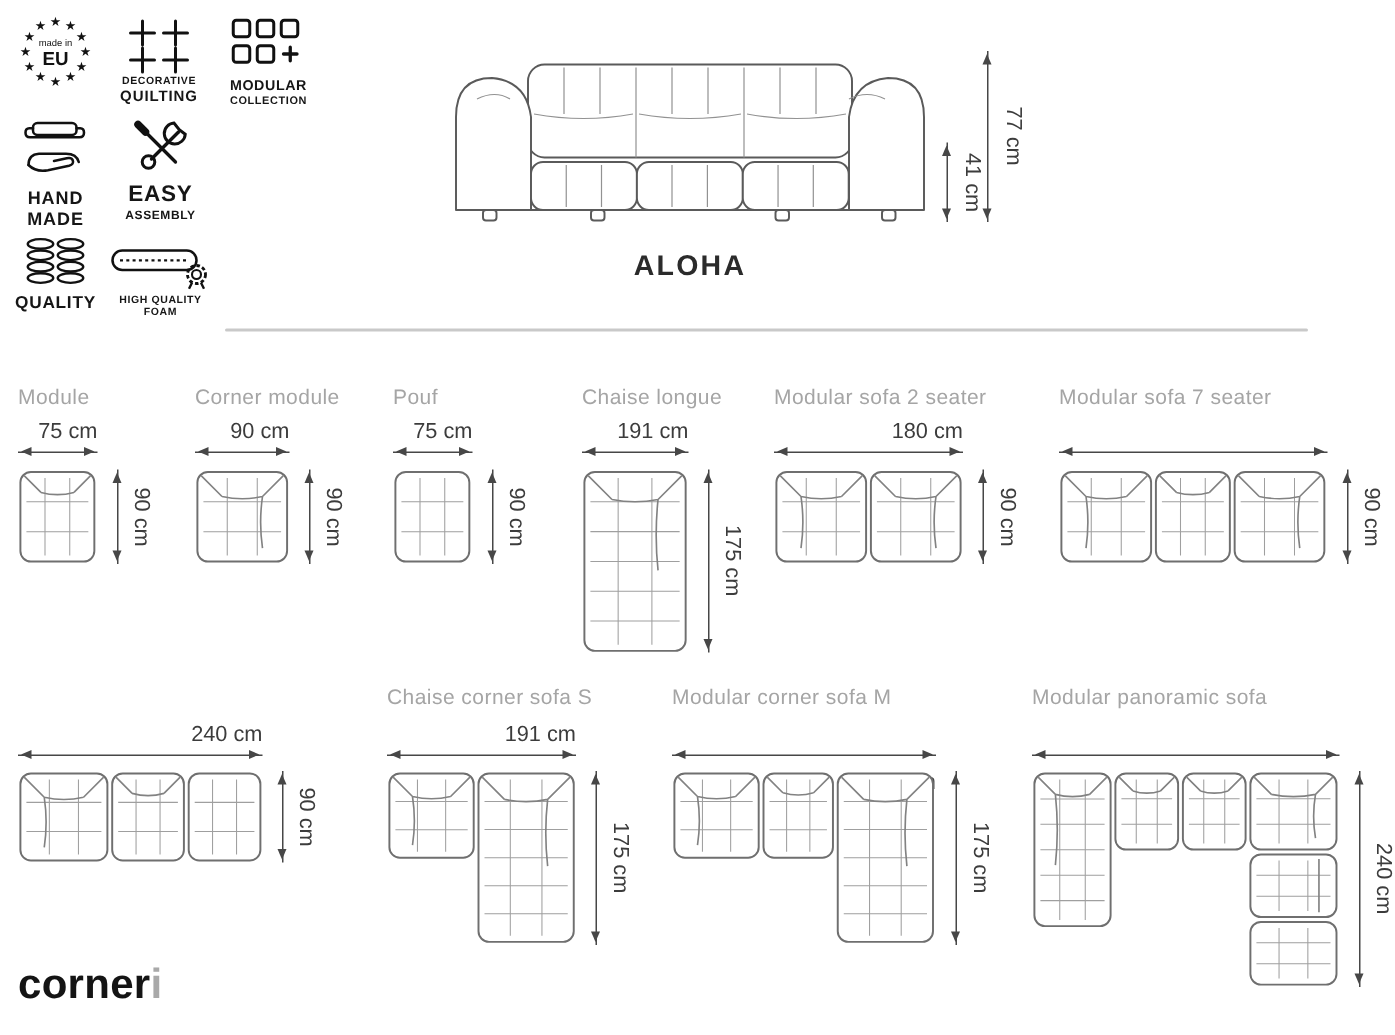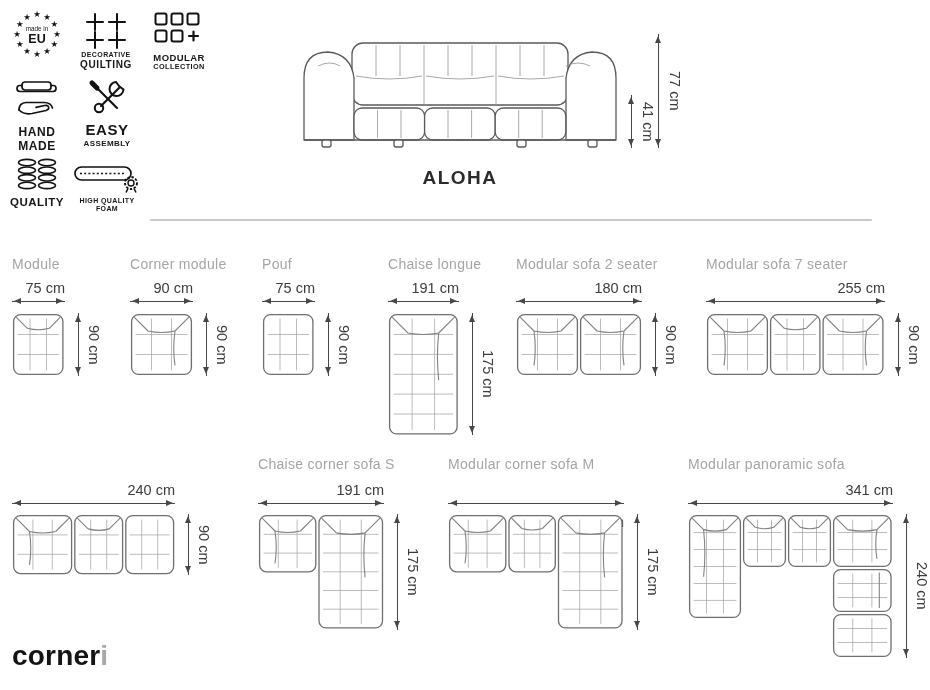--- a/index.html
+++ b/index.html
@@ -244,21 +244,20 @@
           <path d="M18.0,18.0 Q31.5,21.0 45.0,18.0M4.1,4.1 L18.0,18.0M58.9,4.1 L45.0,18.0M18.0,18.0 Q20.5,35.2 18.0,52.4" stroke="#828282" stroke-width="1.1" fill="none"></path>
           <rect x="64.6" y="1.6" width="59.8" height="59.8" rx="7" fill="#fff" stroke="#6f6f6f" stroke-width="1.3"></rect>
           <path d="M84.5,5.6L84.5,57.4M104.5,5.6L104.5,57.4M68.6,21.5L120.4,21.5M68.6,41.5L120.4,41.5" stroke="#9f9f9f" stroke-width="0.7" fill="none"></path>
           <path d="M81.0,18.0 Q94.5,21.0 108.0,18.0M67.1,4.1 L81.0,18.0M121.9,4.1 L108.0,18.0M108.0,18.0 Q105.5,35.2 108.0,52.4" stroke="#828282" stroke-width="1.1" fill="none"></path>
         </svg></div>
       <div class="varrow" style="left: 139px; top: 57px; height: 63px;"></div>
       <div class="vtext" style="left: 145px; top: 57px; height: 63px;">90 cm</div>
     </div>
     <div class="abs" style="left: 706px; top: 256px; width: 223px; height: 124px;">
       <div class="dlabel">Modular sofa 7 seater</div>
-      <div class="dwidth" style="left: 0px; top: 24px; width: 179px;">255 cm</div>
       <div class="harrow" style="left: 0px; top: 45px; width: 179px;"></div>
       <div class="abs" style="left: 0px; top: 57px;"><svg width="181" height="65" viewBox="0 0 181 65">
           <rect x="1.6" y="1.6" width="59.8" height="59.8" rx="7" fill="#fff" stroke="#6f6f6f" stroke-width="1.3"></rect>
           <path d="M21.5,5.6L21.5,57.4M41.5,5.6L41.5,57.4M5.6,21.5L57.4,21.5M5.6,41.5L57.4,41.5" stroke="#9f9f9f" stroke-width="0.7" fill="none"></path>
           <path d="M18.0,18.0 Q31.5,21.0 45.0,18.0M4.1,4.1 L18.0,18.0M58.9,4.1 L45.0,18.0M18.0,18.0 Q20.5,35.2 18.0,52.4" stroke="#828282" stroke-width="1.1" fill="none"></path>
           <rect x="64.6" y="1.6" width="49.3" height="59.8" rx="7" fill="#fff" stroke="#6f6f6f" stroke-width="1.3"></rect>
           <path d="M81.0,5.6L81.0,57.4M97.5,5.6L97.5,57.4M68.6,21.5L109.9,21.5M68.6,41.5L109.9,41.5" stroke="#9f9f9f" stroke-width="0.7" fill="none"></path>
           <path d="M78.3,15.3 Q89.3,18.3 100.3,15.3M67.1,4.1 L78.3,15.3M111.4,4.1 L100.3,15.3" stroke="#828282" stroke-width="1.1" fill="none"></path>
           <rect x="117.1" y="1.6" width="59.8" height="59.8" rx="7" fill="#fff" stroke="#6f6f6f" stroke-width="1.3"></rect>
           <path d="M137.0,5.6L137.0,57.4M157.0,5.6L157.0,57.4M121.1,21.5L172.9,21.5M121.1,41.5L172.9,41.5" stroke="#9f9f9f" stroke-width="0.7" fill="none"></path>
@@ -311,21 +310,20 @@
           <path d="M73.9,14.5 Q84.2,17.5 94.4,14.5M63.5,4.1 L73.9,14.5M104.8,4.1 L94.4,14.5" stroke="#828282" stroke-width="1.1" fill="none"></path>
           <rect x="110.5" y="1.6" width="63.5" height="112.3" rx="7" fill="#fff" stroke="#6f6f6f" stroke-width="1.3"></rect>
           <path d="M131.7,5.6L131.7,109.9M152.8,5.6L152.8,109.9M114.5,20.3L170.0,20.3M114.5,39.0L170.0,39.0M114.5,57.8L170.0,57.8M114.5,76.5L170.0,76.5M114.5,95.2L170.0,95.2" stroke="#9f9f9f" stroke-width="0.7" fill="none"></path>
           <path d="M127.8,18.9 Q142.2,21.9 156.6,18.9M113.0,4.1 L127.8,18.9M171.5,4.1 L156.6,18.9M156.6,18.9 Q154.1,41.1 156.6,63.4" stroke="#828282" stroke-width="1.1" fill="none"></path>
         </svg></div>
       <div class="varrow" style="left: 189px; top: 58px; height: 116px;"></div>
       <div class="vtext" style="left: 195px; top: 58px; height: 116px;">175 cm</div>
     </div>
     <div class="abs" style="left: 688px; top: 456px; width: 249px; height: 206px;">
       <div class="dlabel">Modular panoramic sofa</div>
-      <div class="dwidth" style="left: 0px; top: 26px; width: 205px;">341 cm</div>
       <div class="harrow" style="left: 0px; top: 47px; width: 205px;"></div>
       <div class="abs" style="left: 0px; top: 58px;"><svg width="207" height="146" viewBox="0 0 207 146">
           <rect x="1.6" y="1.6" width="50.8" height="101.8" rx="7" fill="#fff" stroke="#6f6f6f" stroke-width="1.3"></rect>
           <path d="M18.5,5.6L18.5,99.4M35.5,5.6L35.5,99.4M5.6,18.6L48.4,18.6M5.6,35.5L48.4,35.5M5.6,52.5L48.4,52.5M5.6,69.5L48.4,69.5M5.6,86.4L48.4,86.4" stroke="#9f9f9f" stroke-width="0.7" fill="none"></path>
           <path d="M15.6,15.6 Q27.0,18.6 38.4,15.6M4.1,4.1 L15.6,15.6M49.9,4.1 L38.4,15.6M15.6,15.6 Q18.1,39.2 15.6,62.7" stroke="#828282" stroke-width="1.1" fill="none"></path>
           <rect x="55.6" y="1.6" width="41.8" height="50.8" rx="7" fill="#fff" stroke="#6f6f6f" stroke-width="1.3"></rect>
           <path d="M69.5,5.6L69.5,48.4M83.5,5.6L83.5,48.4M59.6,18.5L93.4,18.5M59.6,35.5L93.4,35.5" stroke="#9f9f9f" stroke-width="0.7" fill="none"></path>
           <path d="M67.3,13.3 Q76.5,16.3 85.7,13.3M58.1,4.1 L67.3,13.3M94.9,4.1 L85.7,13.3" stroke="#828282" stroke-width="1.1" fill="none"></path>
           <rect x="100.6" y="1.6" width="41.8" height="50.8" rx="7" fill="#fff" stroke="#6f6f6f" stroke-width="1.3"></rect>
           <path d="M114.5,5.6L114.5,48.4M128.5,5.6L128.5,48.4M104.6,18.5L138.4,18.5M104.6,35.5L138.4,35.5" stroke="#9f9f9f" stroke-width="0.7" fill="none"></path>

